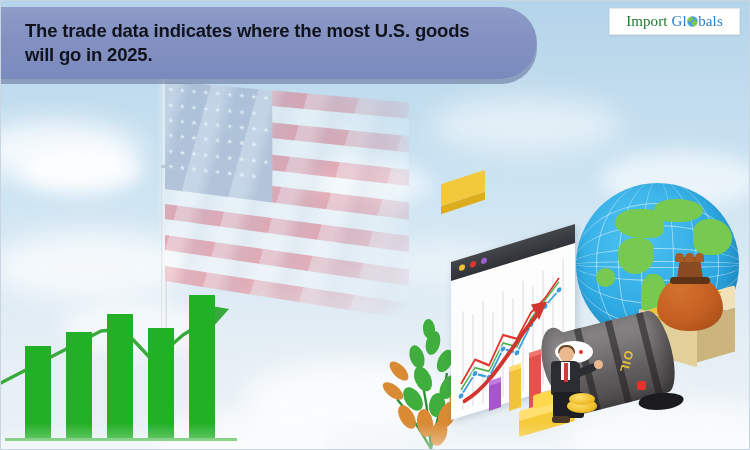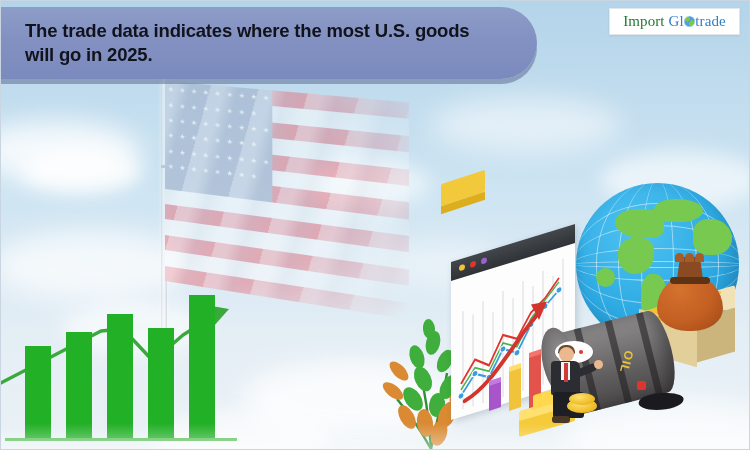--- a/index.html
+++ b/index.html
@@ -636,18 +636,18 @@
     <div class="goldcoins" style="left:126px; top:222px; width:30px; height:14px;"></div>
     <div class="goldcoins" style="left:128px; top:216px; width:26px; height:12px;"></div>
   </div>
 
   <div id="banner">
     <div id="banner-text">The trade data indicates where the most U.S. goods will go in 2025.</div>
   </div>
 
   <div id="logo-box">
     <div id="logo-text">
-      <span class="logo-import">Import</span><span>&nbsp;</span><span class="logo-gl">Gl</span><span id="logo-globe"></span><span class="logo-bals">trade</span>
+      <span class="logo-import">Import</span><span>&nbsp;</span><span class="logo-gl">Gl</span><span id="logo-globe"></span><span class="logo-bals">bals</span>
     </div>
   </div>
 
   <div id="bottom-fade"></div>
 </div>
 
 </body></html>

